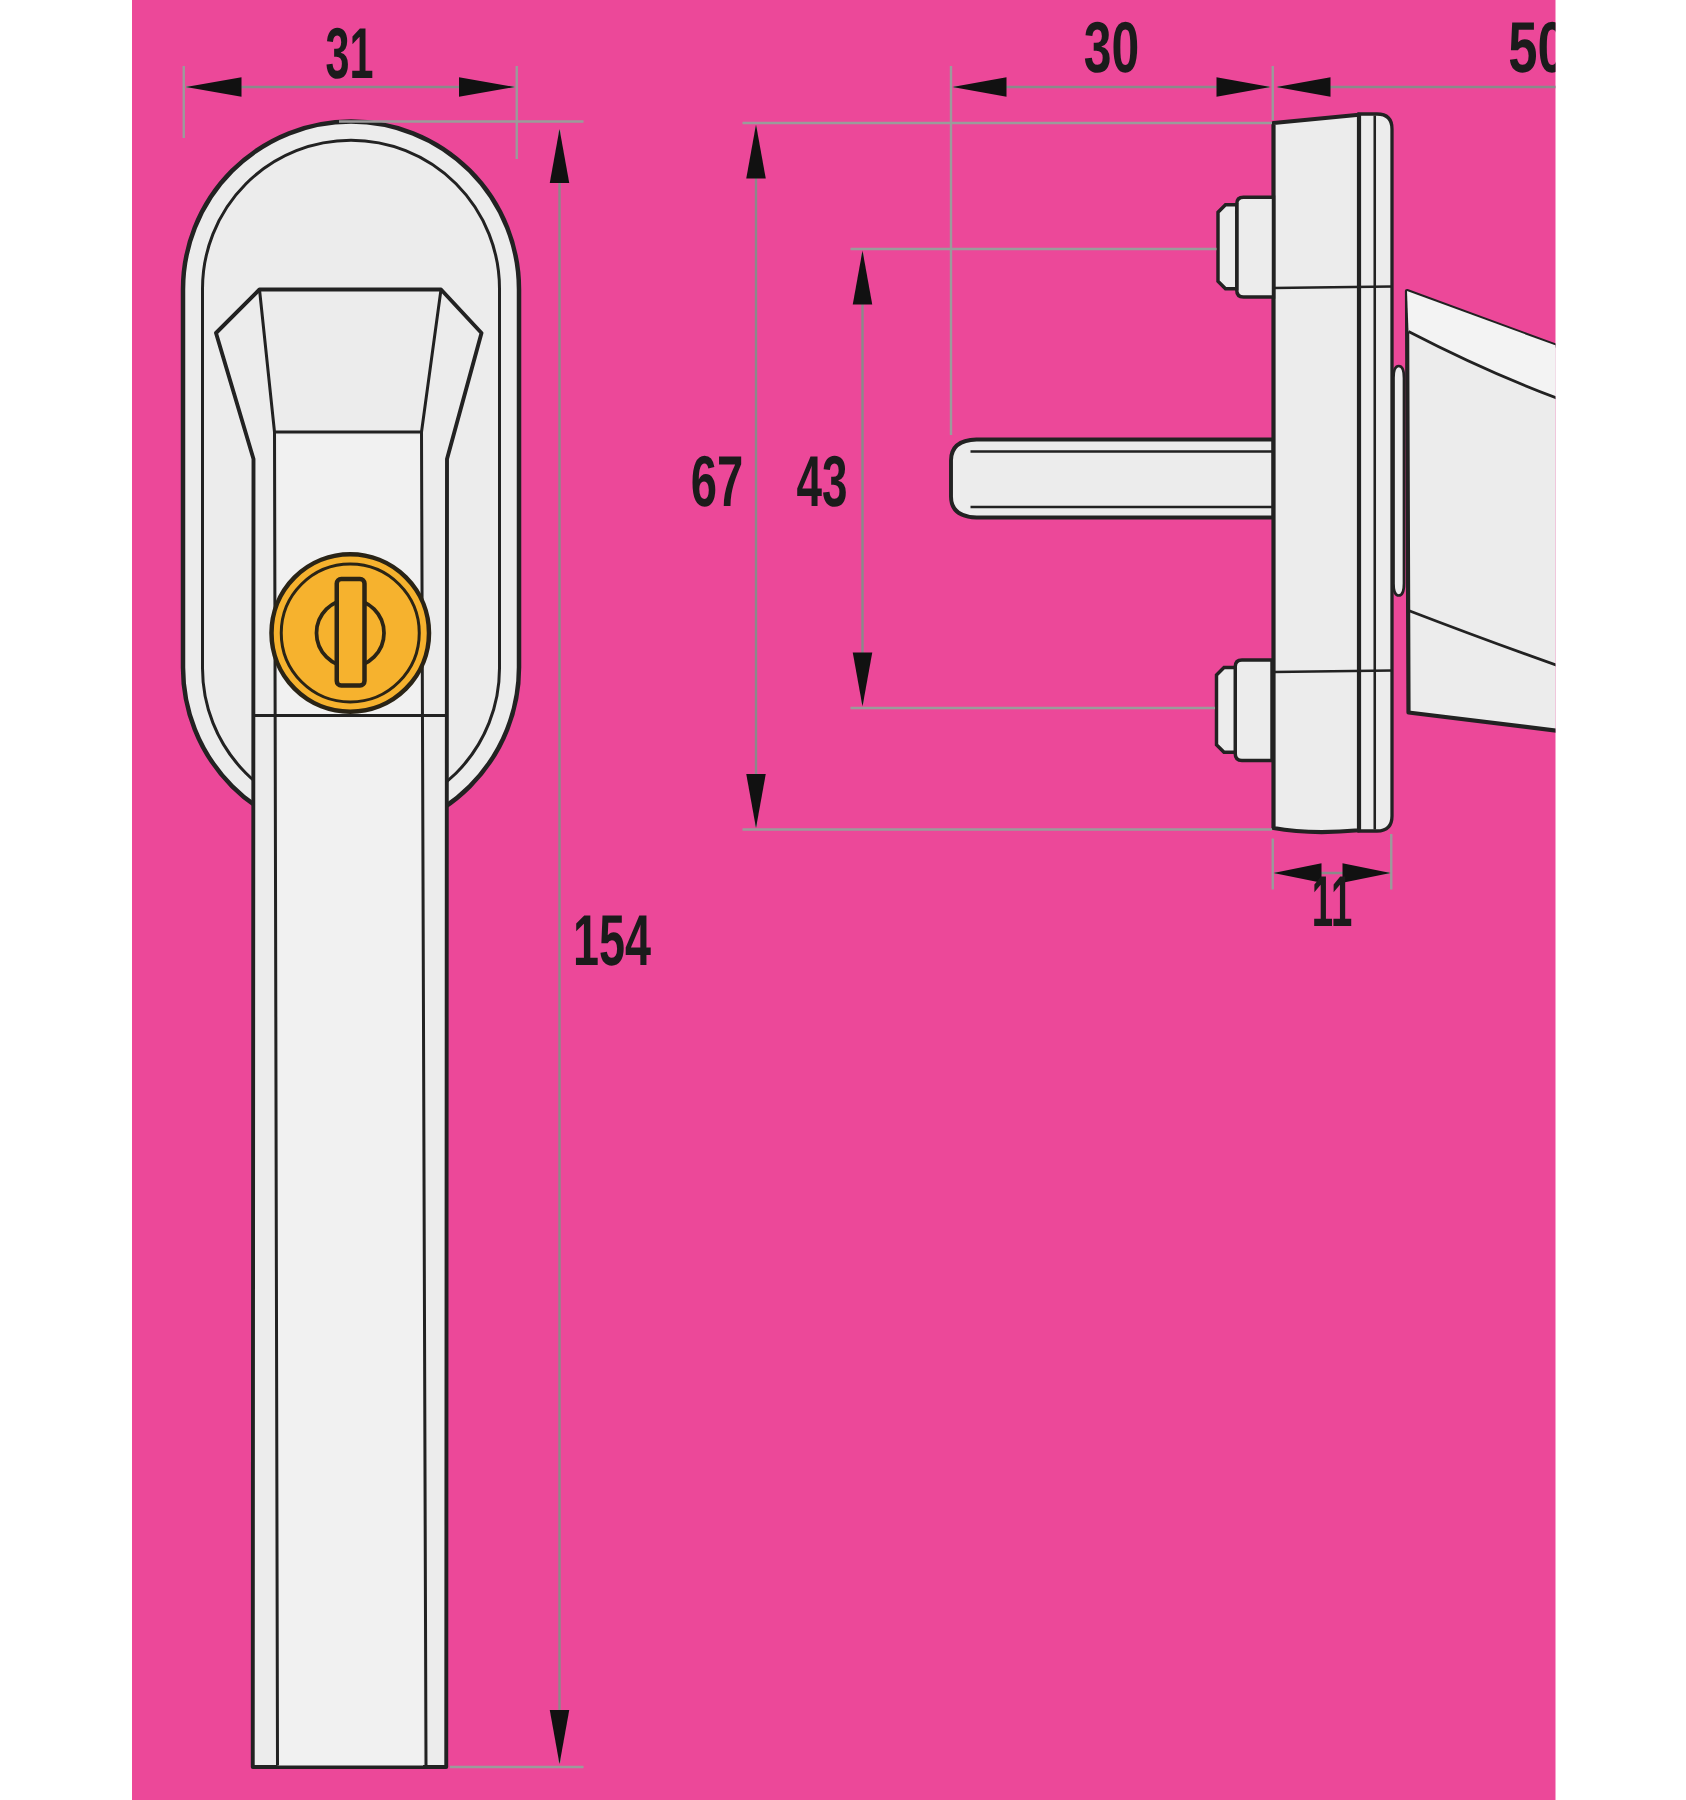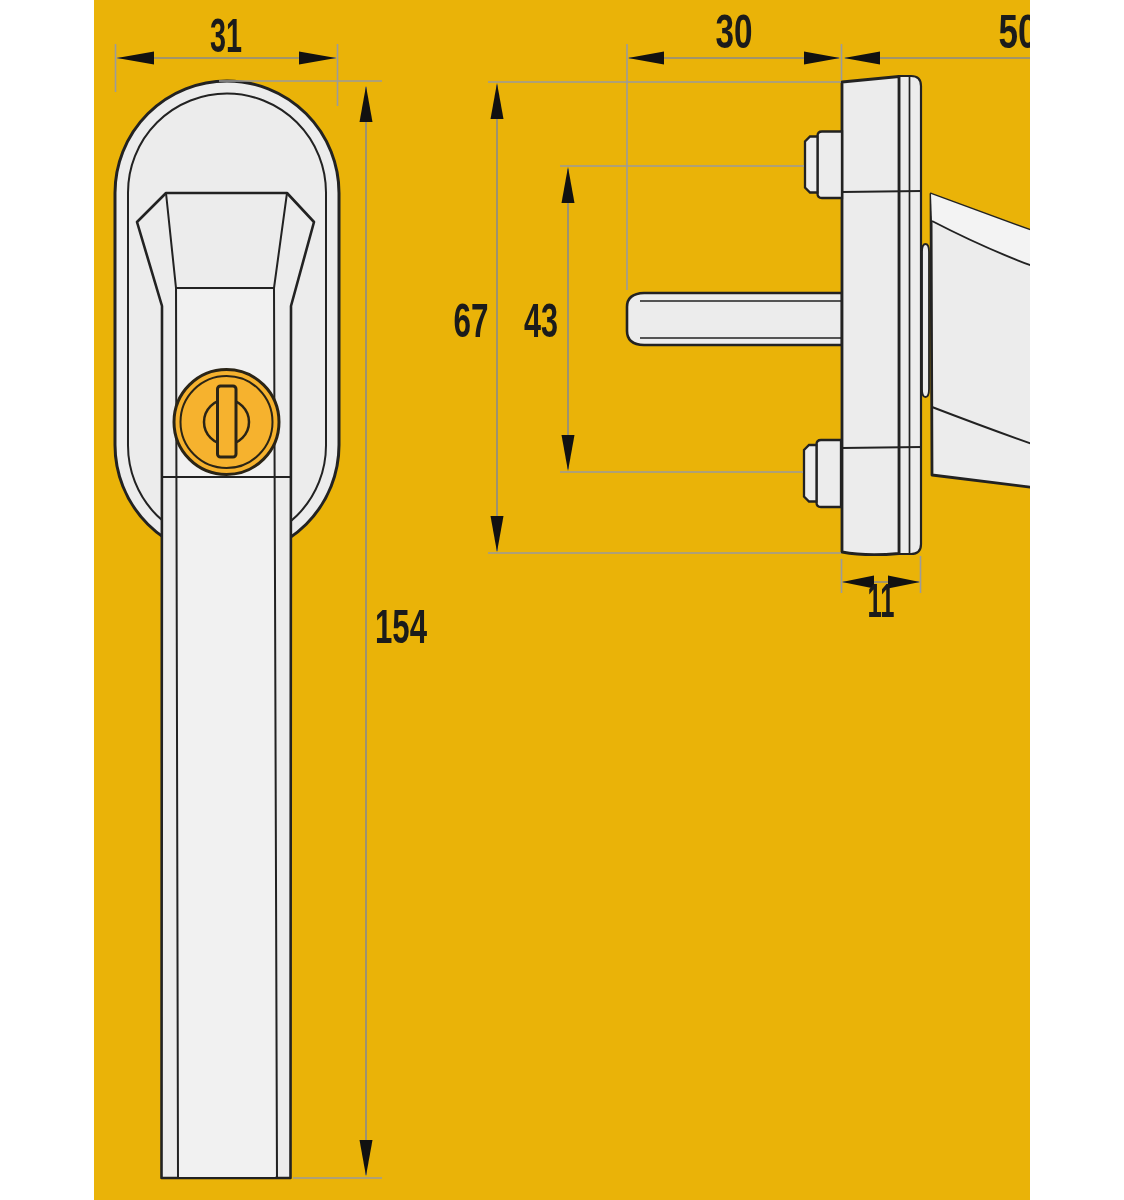--- a/index.html
+++ b/index.html
@@ -1,17 +1,17 @@
 <!DOCTYPE html>
 <html><head>
 <meta charset="utf-8">
 <style>
   html,body{margin:0;padding:0;background:#ffffff;}
   body{font-family:"Liberation Sans", sans-serif;}
-  .stage{position:relative;width:936px;height:1200px;margin:0 auto;background:#eab308;overflow:hidden;}
+  .stage{position:relative;width:936px;height:1200px;margin:0 auto;background:#ec4899;overflow:hidden;padding-left:13px;}
   svg{display:block;}
   text.dim{font-family:"Liberation Sans", sans-serif;font-weight:bold;font-size:48px;fill:#1b1b1b;}
 </style>
 </head>
 <body>
 
 <div class="stage">
 <svg width="1124" height="1200" viewBox="0 0 1124 1200">
 
   <g>

